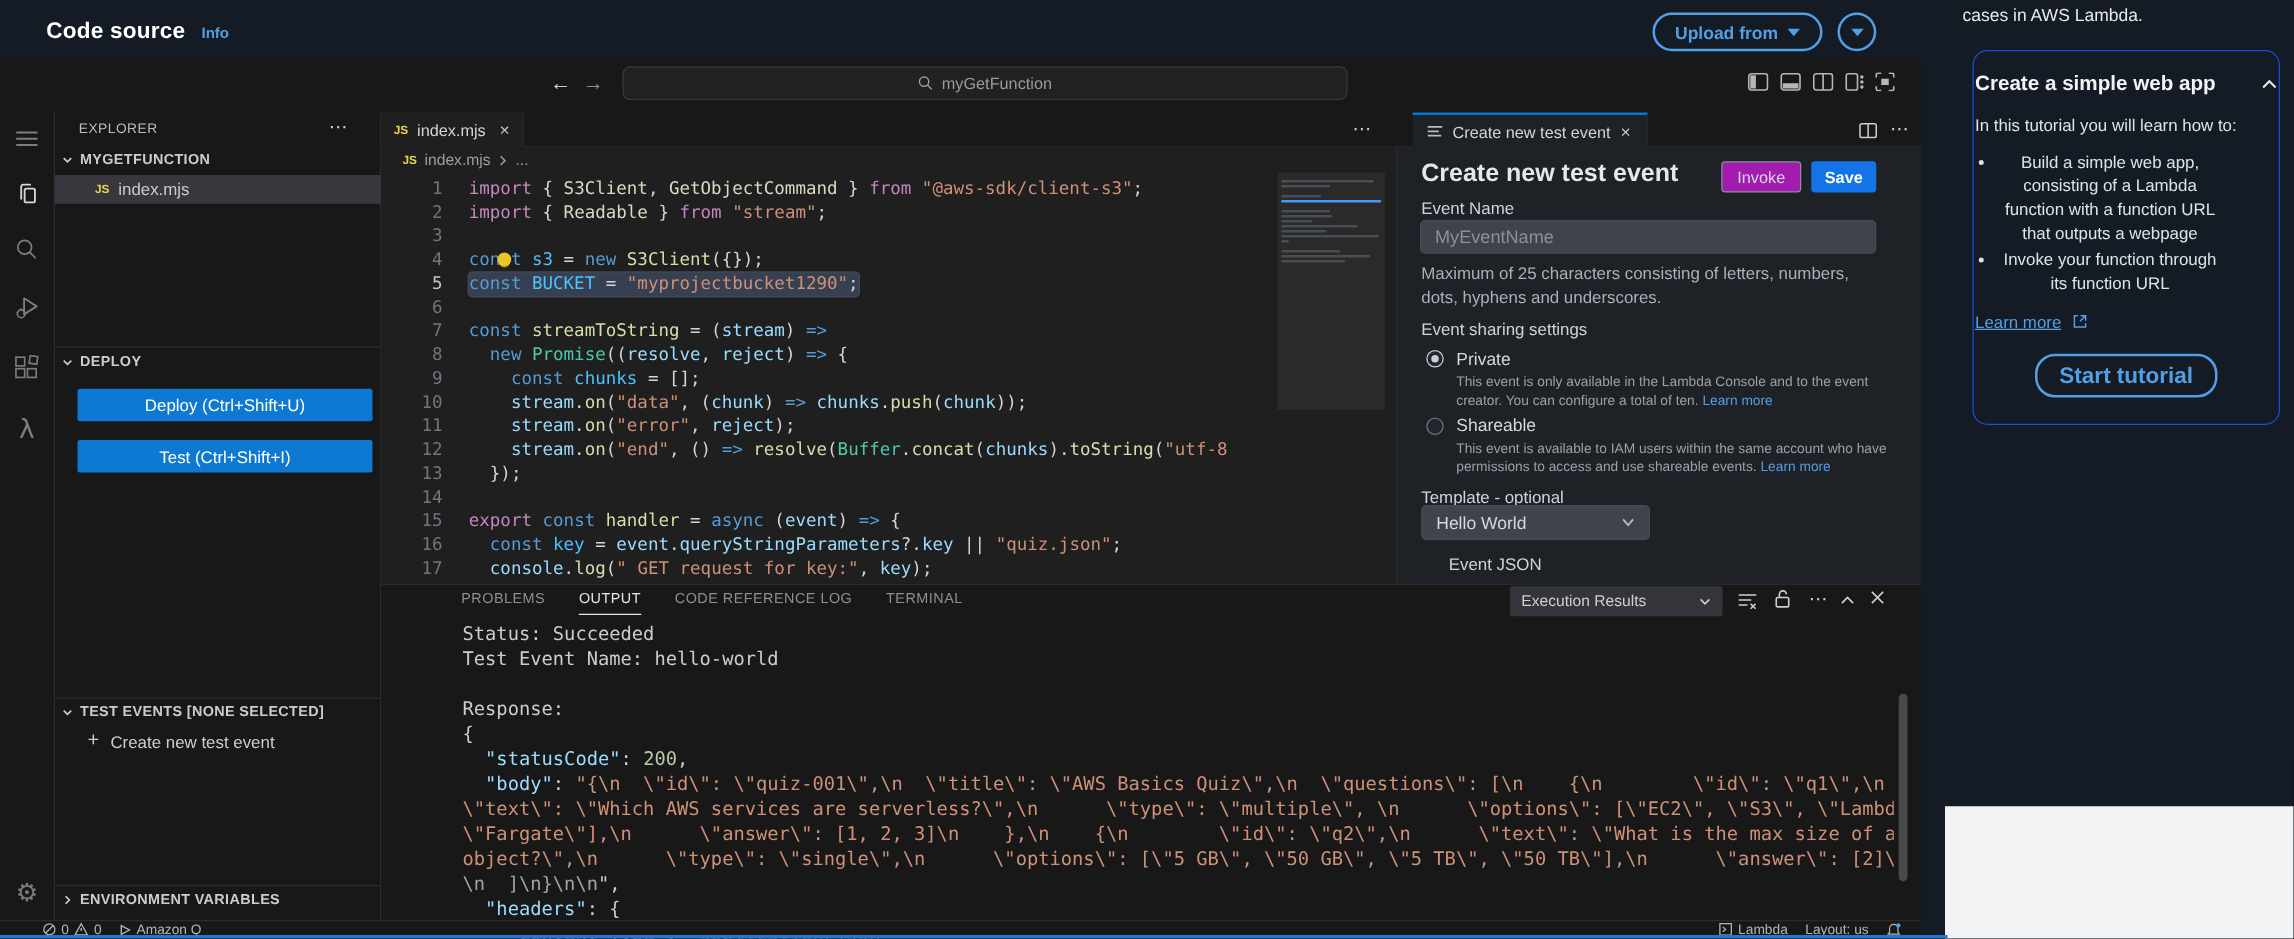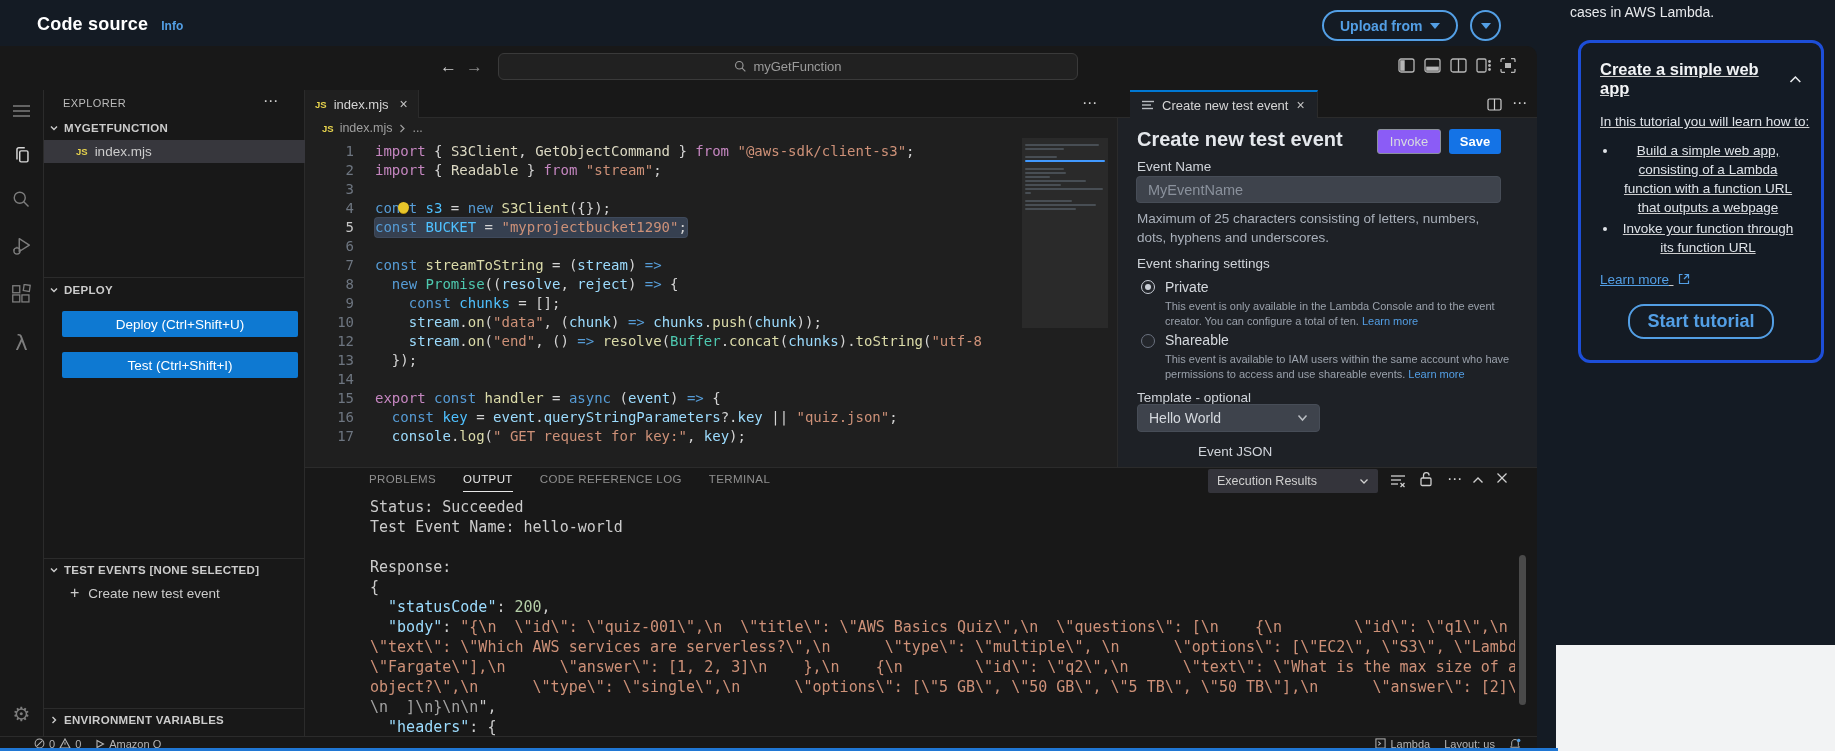--- a/index.html
+++ b/index.html
@@ -79,21 +79,21 @@
 
   
   .rp-bg { background:#1e2126; border-left:1px solid #2b2b2b; }
   .rp-h1 { font-size:20px; font-weight:bold; color:#e4e7eb; }
   .rp-label { font-size:13.5px; color:#d0d4da; }
   .rp-help { font-size:13.5px; color:#a9b0ba; line-height:19px; }
   .rp-input { background:#3e434c; border:1px solid #474d57; border-radius:4px; color:#e0e3e8;
               font-size:14.5px; padding:0 11px; width:100%; height:100%; outline:none;
               font-family:"Liberation Sans","DejaVu Sans",sans-serif; }
   .rp-input::placeholder { color:#8a919c; }
-  .btn-invoke { background:#8b5cf6; border:1px solid #8b919b; border-radius:3px; color:#d7dbe0;
+  .btn-invoke { background:#a21caf; border:1px solid #8b919b; border-radius:3px; color:#d7dbe0;
                 font-size:13px; display:flex; align-items:center; justify-content:center; cursor:pointer; }
   .btn-save { background:#1473e6; border:none; border-radius:3px; color:#fff; font-weight:bold;
               font-size:13px; display:flex; align-items:center; justify-content:center; cursor:pointer; }
   .radio { width:14px; height:14px; border-radius:50%; border:1.5px solid #6b7280; background:#23262b; }
   .radio.sel { border-color:#c9ced6; display:flex; align-items:center; justify-content:center; }
   .radio.sel::after { content:""; width:6px; height:6px; border-radius:50%; background:#c9ced6; }
   .radio-label { font-size:14px; color:#d5d9de; }
   .radio-desc { font-size:11px; color:#9aa1ab; line-height:15px; }
   .link { color:#539fe5; cursor:pointer; }
   .rp-select { background:#3e434c; border:1px solid #474d57; border-radius:4px; color:#d5d9de;
@@ -113,21 +113,21 @@
   .scroll-thumb { background:#4a4a4a; border-radius:4px; }
 
   
   .statusbar { background:#181818; border-top:1px solid #2b2b2b; z-index:50; display:flex;
                align-items:center; font-size:11px; color:#b5b5b5; }
   .sb-item { display:flex; align-items:center; gap:4px; margin-right:14px; cursor:pointer; }
   .bluestrip { background:#2077d4; z-index:60; }
 
   
   .help-tail { font-size:14px; color:#e8eaed; }
-  .tut-card { border:3px solid #1d4ed8; border-radius:12px; padding:17px 19px;text-decoration:underline; }
+  .tut-card { border:1px solid #1d4ed8; border-radius:12px; padding:17px 1px; }
   .tut-title { font-size:16.5px; font-weight:bold; color:#f1f3f5; }
   .tut-intro { font-size:13.5px; color:#dfe3e8; line-height:19px; }
   .tut-card ul { margin:10px 0 0 18px; width:180px;text-align:center; }
   .tut-card li { font-size:13.5px; color:#dfe3e8; line-height:19px; margin-bottom:2px; }
   .start-btn { border:2px solid #539fe5; border-radius:16px; color:#539fe5; font-weight:bold;
                font-size:18px; background:transparent; padding:5px 17px; cursor:pointer;
                font-family:"Liberation Sans","DejaVu Sans",sans-serif; }
   .whitebox { background:#f2f3f4; }
   svg { display:block; }
 </style>
@@ -318,20 +318,21 @@
       <div class="code-line"><span class="gutter">1</span><span class="ctext"><span class="tk-k1">import </span><span class="tk-pn">{ </span><span class="tk-im">S3Client</span><span class="tk-pn">, </span><span class="tk-im">GetObjectCommand</span><span class="tk-pn"> } </span><span class="tk-k1">from </span><span class="tk-st">"@aws-sdk/client-s3"</span><span class="tk-pn">;</span></span></div>
       <div class="code-line"><span class="gutter">2</span><span class="ctext"><span class="tk-k1">import </span><span class="tk-pn">{ </span><span class="tk-im">Readable</span><span class="tk-pn"> } </span><span class="tk-k1">from </span><span class="tk-st">"stream"</span><span class="tk-pn">;</span></span></div>
       <div class="code-line"><span class="gutter">3</span><span class="ctext"></span></div>
       <div class="code-line"><span class="gutter">4</span><span class="ctext"><span class="tk-k2">const </span><span class="tk-vc">s3</span><span class="tk-pn"> = </span><span class="tk-k2">new </span><span class="tk-fn">S3Client</span><span class="tk-pn">({});</span></span></div>
       <div class="code-line hl"><span class="gutter">5</span><span class="ctext"><span class="tk-k2">const </span><span class="tk-vc">BUCKET</span><span class="tk-pn"> = </span><span class="tk-st">"myprojectbucket1290"</span><span class="tk-pn">;</span></span></div>
       <div class="code-line"><span class="gutter">6</span><span class="ctext"></span></div>
       <div class="code-line"><span class="gutter">7</span><span class="ctext"><span class="tk-k2">const </span><span class="tk-fn">streamToString</span><span class="tk-pn"> = (</span><span class="tk-vr">stream</span><span class="tk-pn">) </span><span class="tk-k2">=&gt;</span></span></div>
       <div class="code-line"><span class="gutter">8</span><span class="ctext"><span class="tk-pn">  </span><span class="tk-k2">new </span><span class="tk-cl">Promise</span><span class="tk-pn">((</span><span class="tk-vr">resolve</span><span class="tk-pn">, </span><span class="tk-vr">reject</span><span class="tk-pn">) </span><span class="tk-k2">=&gt; </span><span class="tk-pn">{</span></span></div>
       <div class="code-line"><span class="gutter">9</span><span class="ctext"><span class="tk-pn">    </span><span class="tk-k2">const </span><span class="tk-vc">chunks</span><span class="tk-pn"> = [];</span></span></div>
       <div class="code-line"><span class="gutter">10</span><span class="ctext"><span class="tk-pn">    </span><span class="tk-vr">stream</span><span class="tk-pn">.</span><span class="tk-fn">on</span><span class="tk-pn">(</span><span class="tk-st">"data"</span><span class="tk-pn">, (</span><span class="tk-vr">chunk</span><span class="tk-pn">) </span><span class="tk-k2">=&gt; </span><span class="tk-vr">chunks</span><span class="tk-pn">.</span><span class="tk-fn">push</span><span class="tk-pn">(</span><span class="tk-vr">chunk</span><span class="tk-pn">));</span></span></div>
+      <div class="code-line"><span class="gutter">11</span><span class="ctext"><span class="tk-pn">    </span><span class="tk-vr">stream</span><span class="tk-pn">.</span><span class="tk-fn">on</span><span class="tk-pn">(</span><span class="tk-st">"error"</span><span class="tk-pn">, </span><span class="tk-vr">reject</span><span class="tk-pn">);</span></span></div>
       <div class="code-line"><span class="gutter">12</span><span class="ctext"><span class="tk-pn">    </span><span class="tk-vr">stream</span><span class="tk-pn">.</span><span class="tk-fn">on</span><span class="tk-pn">(</span><span class="tk-st">"end"</span><span class="tk-pn">, () </span><span class="tk-k2">=&gt; </span><span class="tk-fn">resolve</span><span class="tk-pn">(</span><span class="tk-cl">Buffer</span><span class="tk-pn">.</span><span class="tk-fn">concat</span><span class="tk-pn">(</span><span class="tk-vr">chunks</span><span class="tk-pn">).</span><span class="tk-fn">toString</span><span class="tk-pn">(</span><span class="tk-st">"utf-8</span></span></div>
       <div class="code-line"><span class="gutter">13</span><span class="ctext"><span class="tk-pn">  });</span></span></div>
       <div class="code-line"><span class="gutter">14</span><span class="ctext"></span></div>
       <div class="code-line"><span class="gutter">15</span><span class="ctext"><span class="tk-k1">export </span><span class="tk-k2">const </span><span class="tk-fn">handler</span><span class="tk-pn"> = </span><span class="tk-k2">async </span><span class="tk-pn">(</span><span class="tk-vr">event</span><span class="tk-pn">) </span><span class="tk-k2">=&gt; </span><span class="tk-pn">{</span></span></div>
       <div class="code-line"><span class="gutter">16</span><span class="ctext"><span class="tk-pn">  </span><span class="tk-k2">const </span><span class="tk-vc">key</span><span class="tk-pn"> = </span><span class="tk-vr">event</span><span class="tk-pn">.</span><span class="tk-vr">queryStringParameters</span><span class="tk-pn">?.</span><span class="tk-vr">key</span><span class="tk-pn"> || </span><span class="tk-st">"quiz.json"</span><span class="tk-pn">;</span></span></div>
       <div class="code-line"><span class="gutter">17</span><span class="ctext"><span class="tk-pn">  </span><span class="tk-vr">console</span><span class="tk-pn">.</span><span class="tk-fn">log</span><span class="tk-pn">(</span><span class="tk-st">" GET request for key:"</span><span class="tk-pn">, </span><span class="tk-vr">key</span><span class="tk-pn">);</span></span></div>
     </div>
   <span class="abs bulb" style="left:398px; top:202px; z-index:5;"></span>
 
   <div class="abs minimap" style="left:1022px; top:138px; width:86px; height:329px;">
@@ -375,21 +376,21 @@
   <span class="abs radio-label" style="left:1165px; top:332px;">Shareable</span>
   <div class="abs radio-desc" style="left:1165px; top:352px; width:350px;"><span>This event is available to IAM users within the same account who have permissions to access and use shareable events. </span><span class="link">Learn more</span></div>
 
   <span class="abs rp-label" style="left:1137px; top:390px;">Template - optional</span>
   <div class="abs rp-select" style="left:1137px; top:404px; width:183px; height:28px;">
     <span>Hello World</span>
     <svg width="11" height="8" viewBox="0 0 11 8">
         <polyline points="1.5,1.5 5.5,6 9.5,1.5" fill="none" stroke="#b9bdc2" stroke-width="1.5"></polyline>
       </svg>
   </div>
-  <span class="abs rp-label" style="left:1198px; top:444px;">Event JSON</span>
+  <span class="abs rp-label" style="left:1159px; top:444px;">Event JSON</span>
 
   <div class="abs bottom-bg" style="left:305px; top:467px; width:1232px; height:271px;"></div>
   <div class="abs btabs" style="left:369px; top:473px;">
       <div class="btab">PROBLEMS</div>
       <div class="btab active">OUTPUT</div>
       <div class="btab">CODE REFERENCE LOG</div>
       <div class="btab">TERMINAL</div>
     </div>
   <div class="abs exec-select" style="left:1208px; top:469px; width:170px; height:24px;">
     <span>Execution Results</span>

